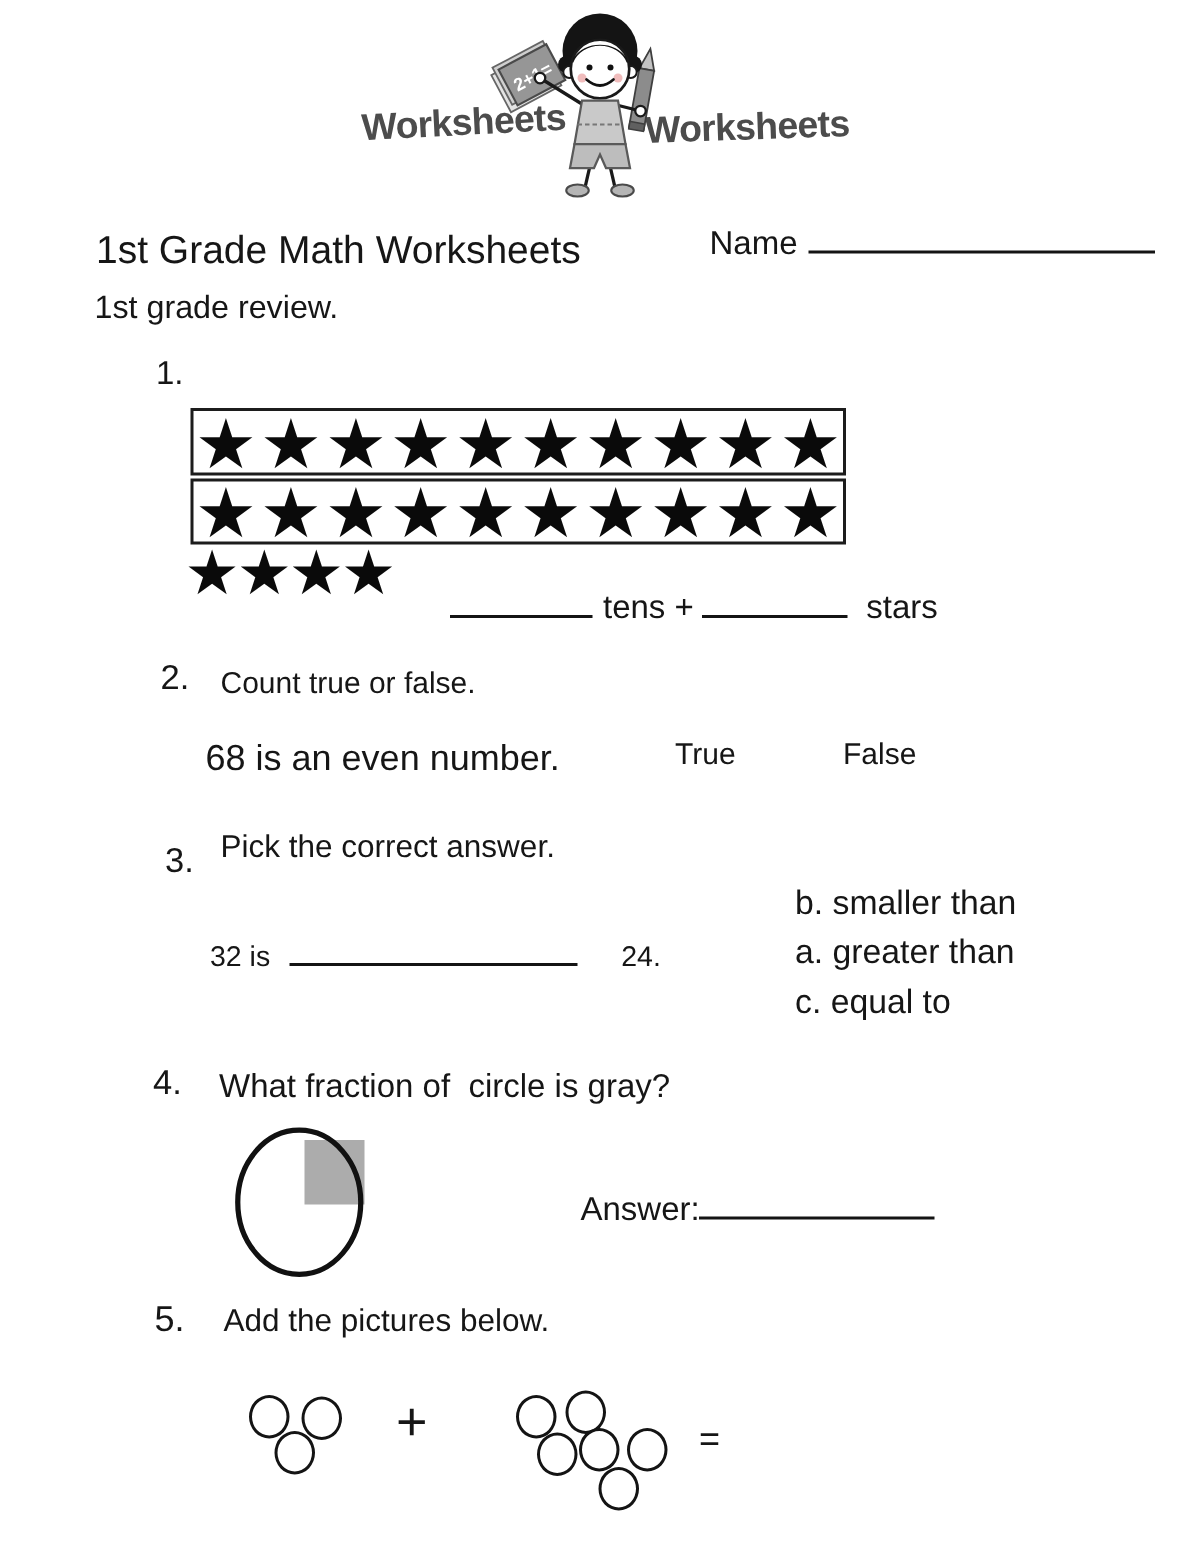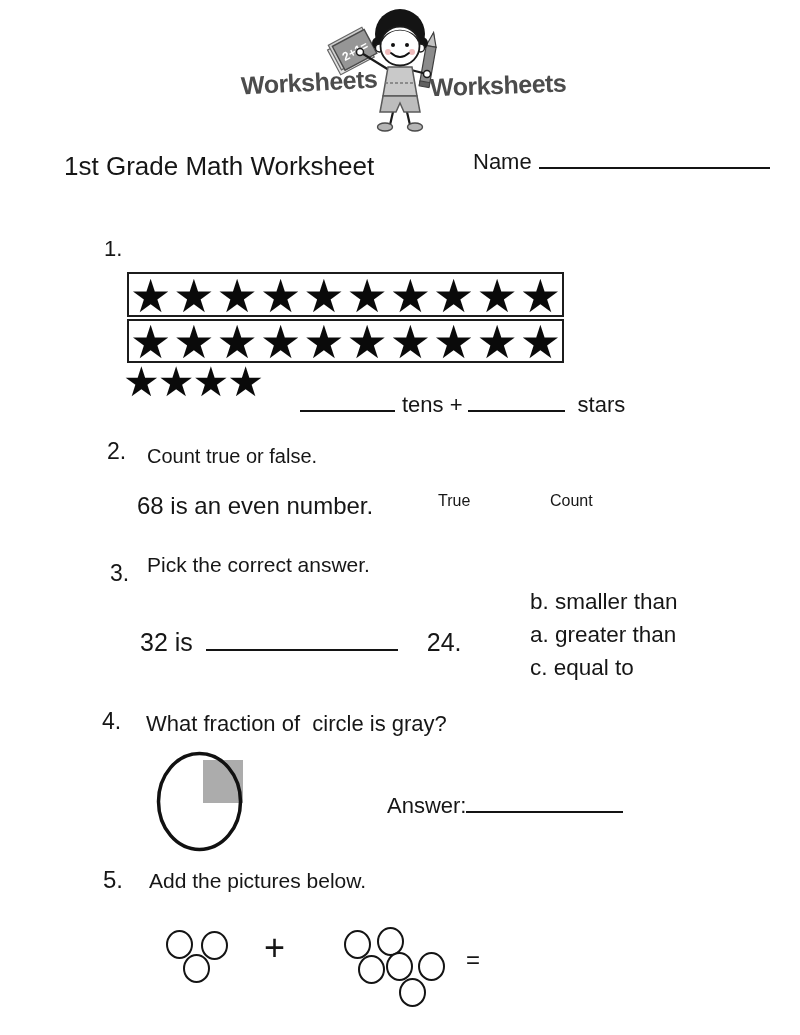--- a/index.html
+++ b/index.html
@@ -27,25 +27,25 @@
   .star-box{border:2px solid #1c1c1c;display:flex;justify-content:space-around;align-items:center;}
   .star{color:#0a0a0a;line-height:1;}
   .star-box .star{font-size:46px;transform:translateY(1px);}
   .star-loose{display:flex;}
   .star-loose .star{font-size:41px;margin-right:-2px;}
   .tens-row{font-size:22px;justify-content:space-between;}
   .tens-row .lbl{white-space:pre;}
 
   
   .statement{font-size:24px;}
-  .tf{font-size:16px;}
+  .tf{font-size:20px;margin-left:12px;}
 
   
   .options div{font-size:22.5px;line-height:33px;}
-  .stem{font-size:25px;}
+  .stem{font-size:19px;}
 
   
   .pre{white-space:pre;}
   .answer-row{font-size:22px;}
 
   
   .ccircle{position:absolute;width:23px;height:25px;border:2px solid #141414;border-radius:50%;background:#fff;}
   .plus{font-size:36px;}
   .equals{font-size:24px;}
 </style>
@@ -94,25 +94,26 @@
     <circle cx="108.5" cy="42" r="4" fill="#fff" stroke="#1a1a1a" stroke-width="1.4"></circle>
     <circle cx="88" cy="40" r="19.5" fill="#ffffff" stroke="#1a1a1a" stroke-width="1.8"></circle>
     <path d="M70,33 A21,19 0 0 1 106,33 L106,36 A19,17 0 0 0 70,36 Z" fill="#141414"></path>
     <circle cx="81" cy="39" r="2" fill="#111"></circle>
     <circle cx="95" cy="39" r="2" fill="#111"></circle>
     <circle cx="76" cy="46" r="3" fill="#f0bcbc"></circle>
     <circle cx="100" cy="46" r="3" fill="#f0bcbc"></circle>
     <path d="M79,47 Q88,55 97,47" stroke="#111" stroke-width="1.8" fill="none" stroke-linecap="round"></path>
   </svg>
 
-  <div class="abs title" style="left:64px;top:151px">1st Grade Math Worksheet</div>
+  <div class="abs title" style="left:64px;top:151px">1st Grade Math Worksheets</div>
   <div class="abs name-row" style="left:473px;top:149px">
     <span>Name</span>
     <span class="blank" style="width:231px;margin-left:7px"></span>
   </div>
+  <div class="abs subtitle" style="left:63px;top:193px">1st grade review.</div>
 
   <div class="abs qnum" style="left:104px;top:236px;font-size:22px">1.</div>
 
   <div class="abs star-box" style="left:127px;top:272px;width:433px;height:41px">
       <span class="star">★</span>
       <span class="star">★</span>
       <span class="star">★</span>
       <span class="star">★</span>
       <span class="star">★</span>
       <span class="star">★</span>
@@ -144,21 +145,21 @@
     <span class="blank" style="width:95px"></span>
     <span class="lbl" style="margin-left:7px">tens +</span>
     <span class="blank" style="width:97px;margin-left:5px"></span>
     <span class="lbl" style="margin-left:13px">stars</span>
   </div>
 
   <div class="abs qnum" style="left:107px;top:438px">2.</div>
   <div class="abs qprompt" style="left:147px;top:445px;font-size:20px">Count true or false.</div>
   <div class="abs statement" style="left:137px;top:492px">68 is an even number.</div>
   <div class="abs tf" style="left:438px;top:492px">True</div>
-  <div class="abs tf" style="left:550px;top:492px">Count</div>
+  <div class="abs tf" style="left:550px;top:492px">False</div>
 
   <div class="abs qnum" style="left:110px;top:560px">3.</div>
   <div class="abs qprompt" style="left:147px;top:553px">Pick the correct answer.</div>
   <div class="abs options" style="left:530px;top:585px">
     <div>b. smaller than</div>
     <div>a. greater than</div>
     <div>c. equal to</div>
   </div>
   <div class="abs blank-row stem" style="left:140px;top:628px">
     <span>32 is</span>

